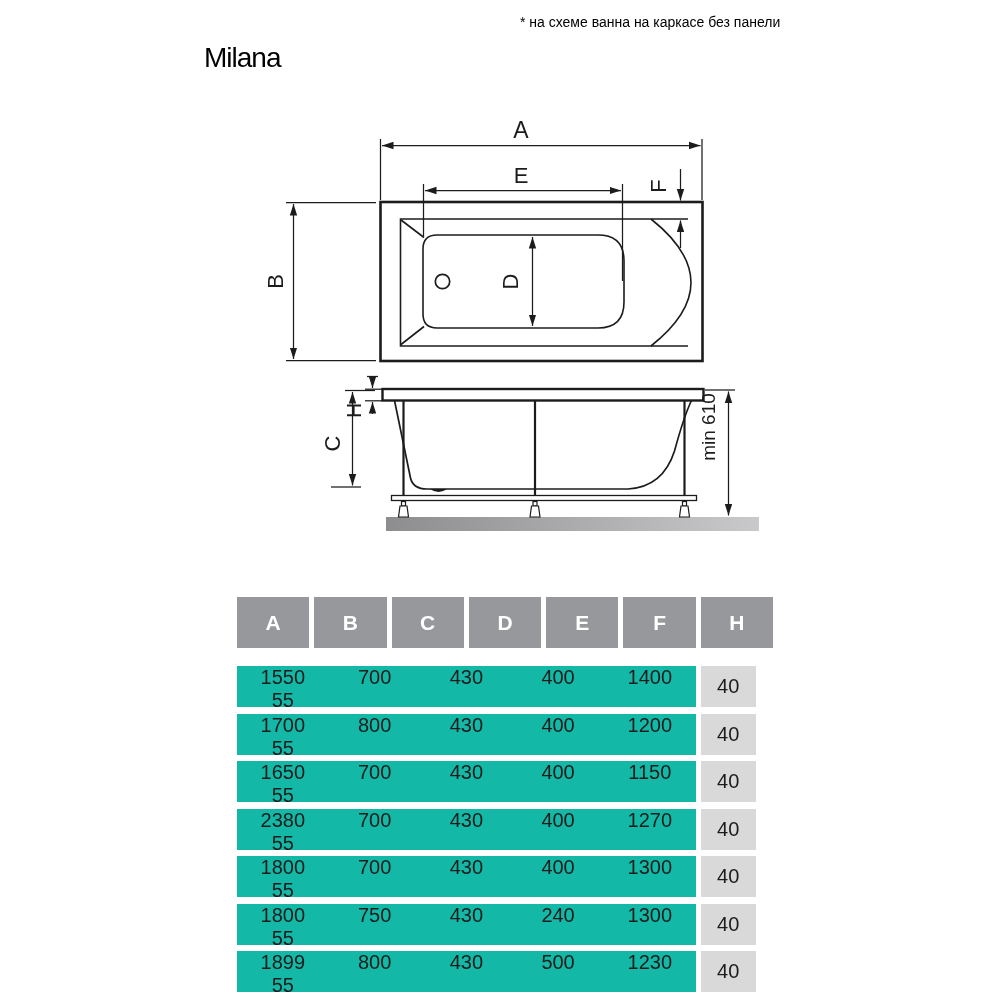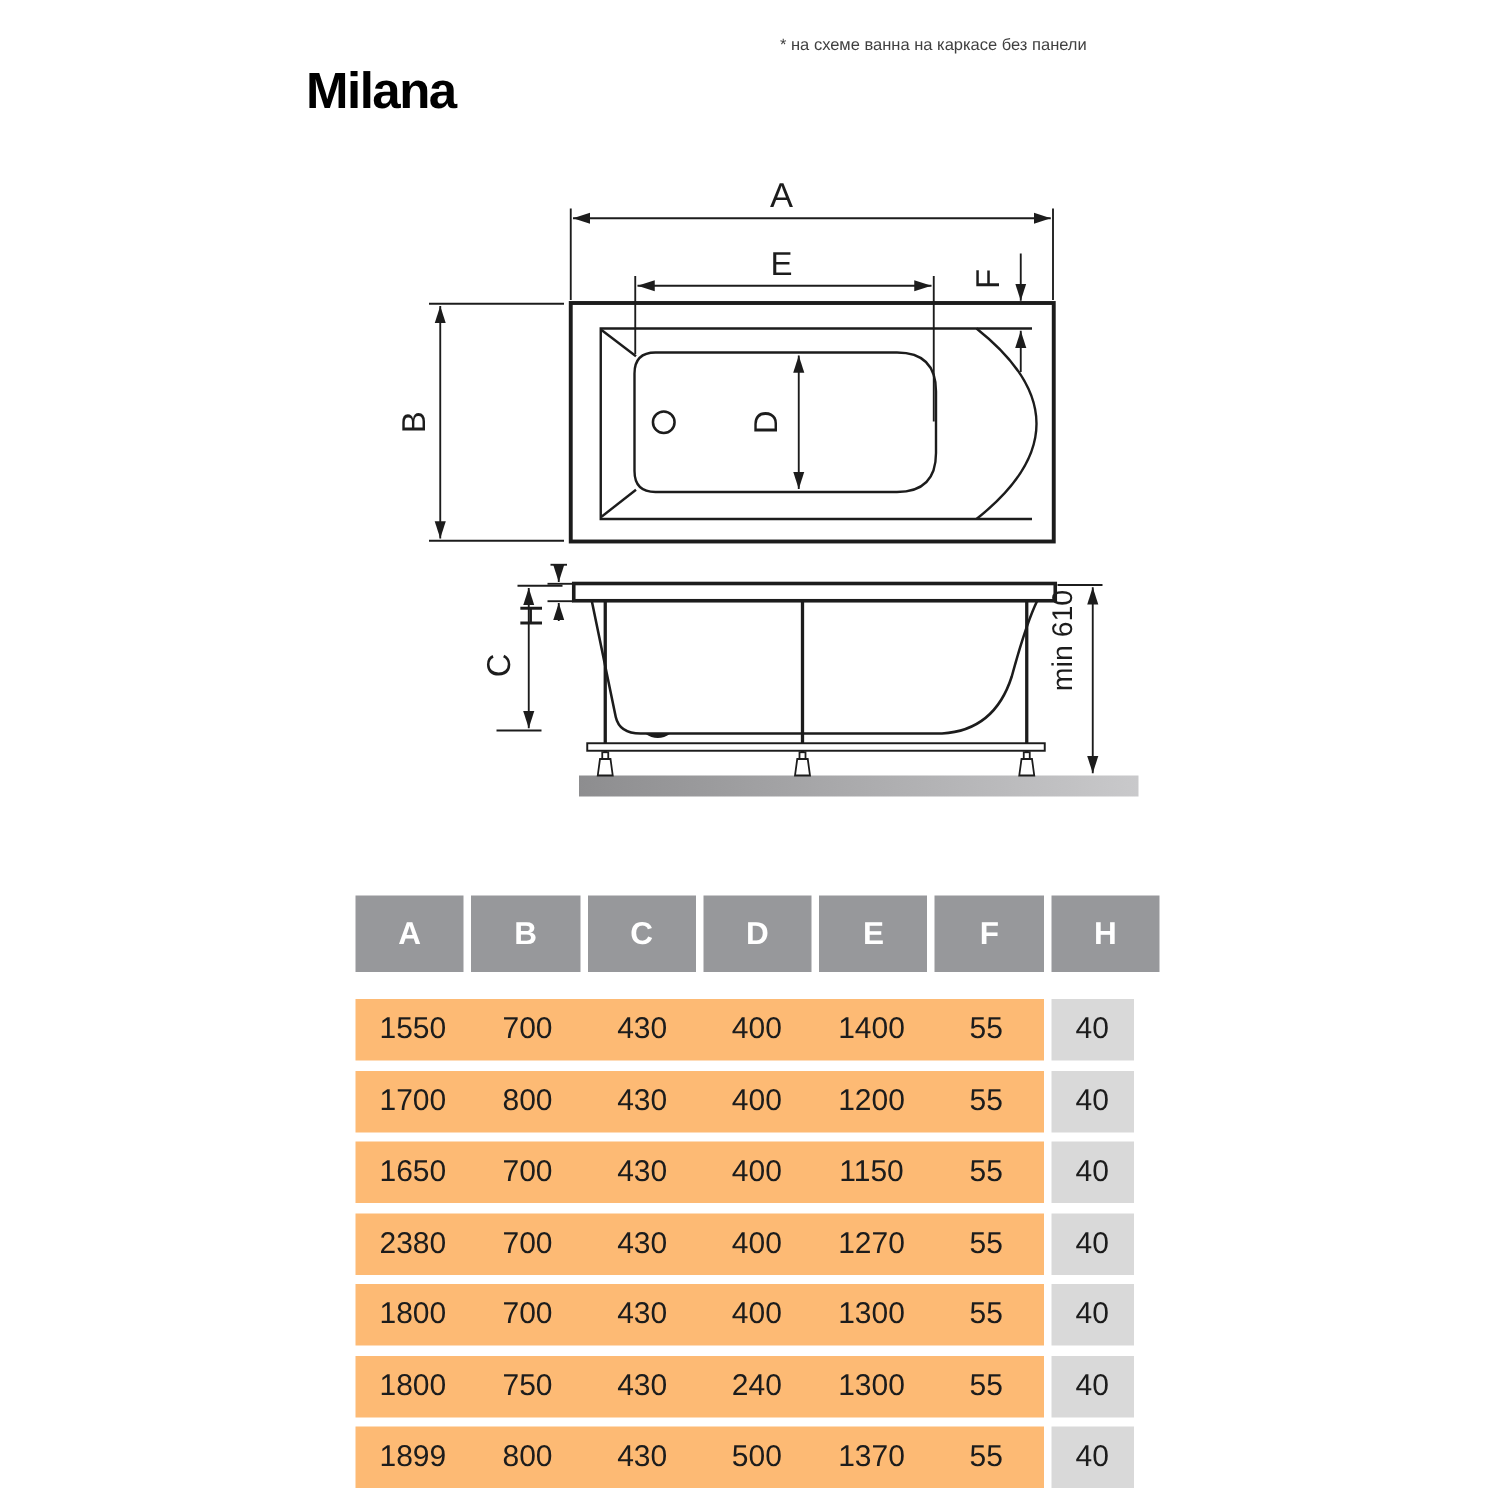--- a/index.html
+++ b/index.html
@@ -1,29 +1,29 @@
 <!DOCTYPE html>
 <html><head>
 <meta charset="utf-8">
 <style>
   html,body{margin:0;padding:0;background:#ffffff;}
   body{width:1000px;height:1000px;position:relative;overflow:hidden;
        font-family:"Liberation Sans","DejaVu Sans",sans-serif;color:#1c1c1c;}
-  .note{position:absolute;left:520px;top:24px;font-size:11px;color:#404040;white-space:nowrap;}
-  .title{position:absolute;left:204px;top:42px;font-size:34px;font-weight:bold;color:#000;
+  .note{position:absolute;left:520px;top:14px;font-size:14px;color:#000000;white-space:nowrap;}
+  .title{position:absolute;left:204px;top:42px;font-size:28px;font-weight:normal;color:#000;
          letter-spacing:-1px;}
   svg text{font-family:"Liberation Sans","DejaVu Sans",sans-serif;fill:#1c1c1c;}
   .drawing{position:absolute;left:260px;top:100px;}
 
   .dim-table{position:absolute;left:237px;top:597px;width:536px;}
   .thead{display:grid;grid-template-columns:repeat(7,1fr);gap:5px;height:51px;margin-bottom:18px;}
   .th{background:#97989b;color:#ffffff;font-weight:bold;font-size:21px;
       display:flex;align-items:center;justify-content:center;}
   .trow{display:flex;gap:5px;height:41px;margin-bottom:6.5px;}
-  .trow-main{width:458.7px;background:#fdba74;display:grid;grid-template-columns:repeat(6,1fr);}
+  .trow-main{width:458.7px;background:#14b8a6;display:grid;grid-template-columns:repeat(5,1fr);}
   .trow-h{width:55px;background:#d9d9d9;display:flex;align-items:center;justify-content:center;}
   .td{display:flex;align-items:center;justify-content:center;font-size:20px;color:#1c1c1c;}
 </style>
 </head>
 <body>
 
 <div class="note">* на схеме ванна на каркасе без панели</div>
 <div class="title">Milana</div>
 
 <svg class="drawing" width="520" height="445" viewBox="260 100 520 445">
@@ -202,19 +202,19 @@
           <div class="td">55</div>
         </div>
         <div class="trow-h td">40</div>
       </div>
       <div class="trow">
         <div class="trow-main">
           <div class="td">1899</div>
           <div class="td">800</div>
           <div class="td">430</div>
           <div class="td">500</div>
-          <div class="td">1370</div>
+          <div class="td">1230</div>
           <div class="td">55</div>
         </div>
         <div class="trow-h td">40</div>
       </div>
     </div>
 </div>
 
 </body></html>

